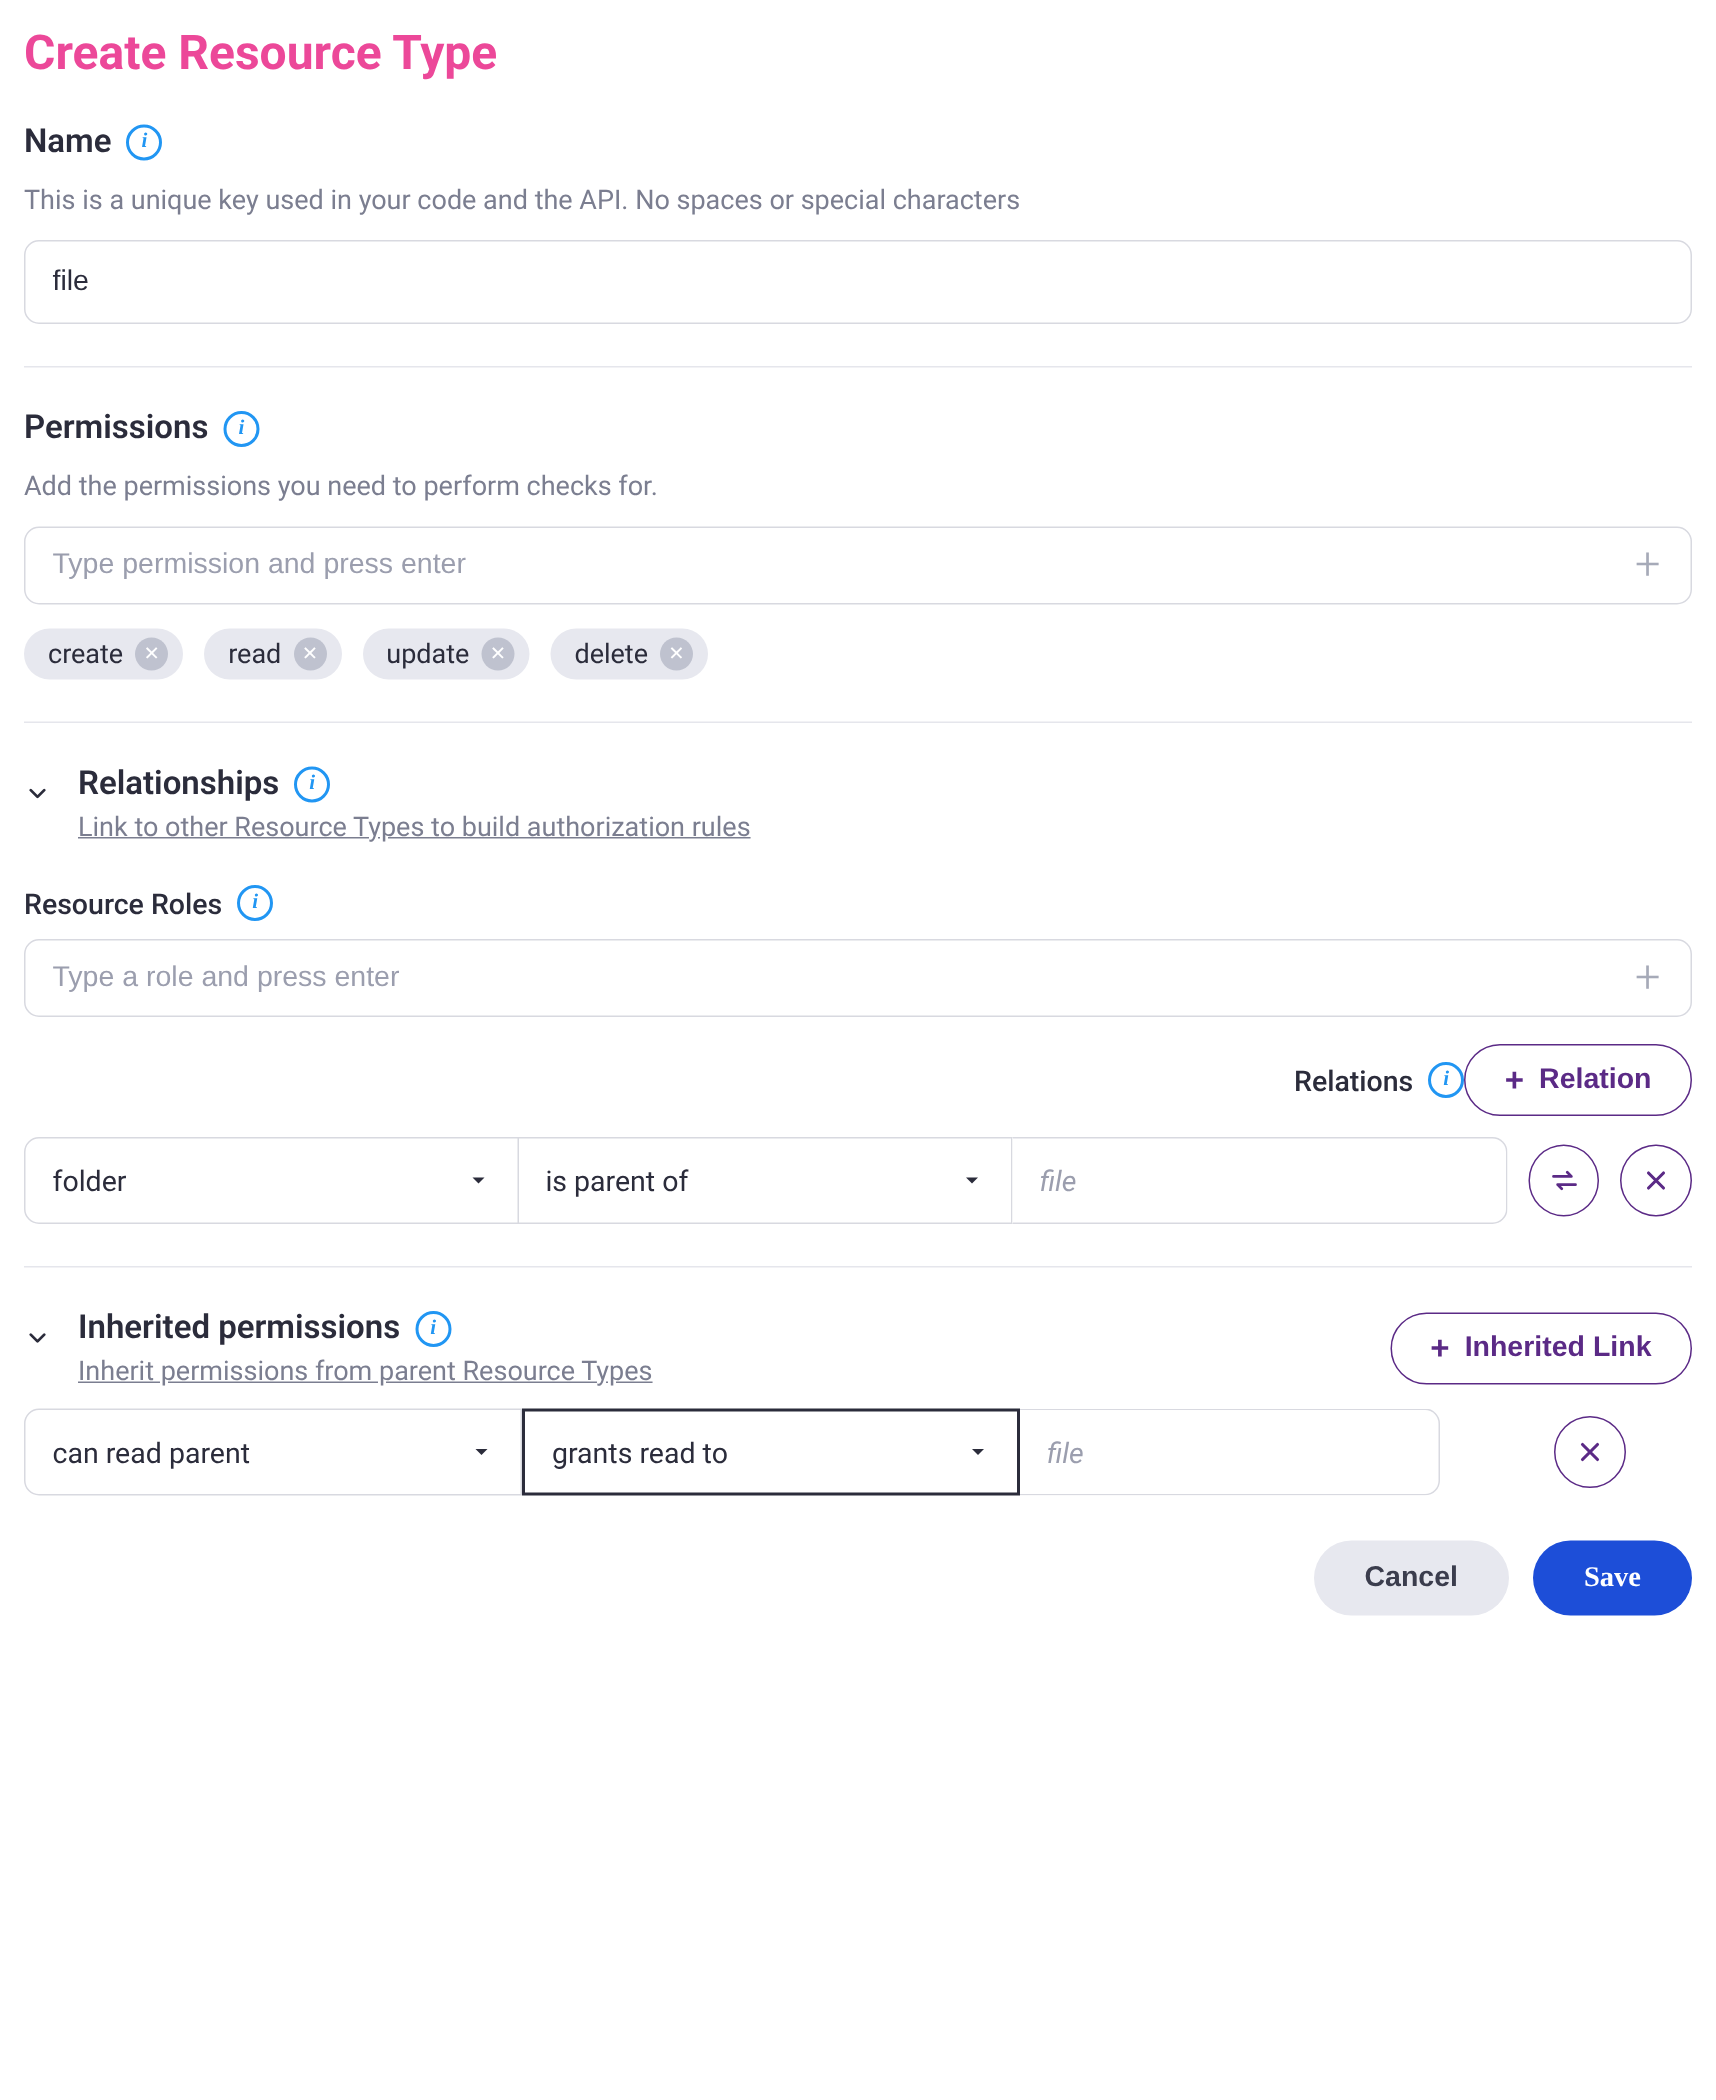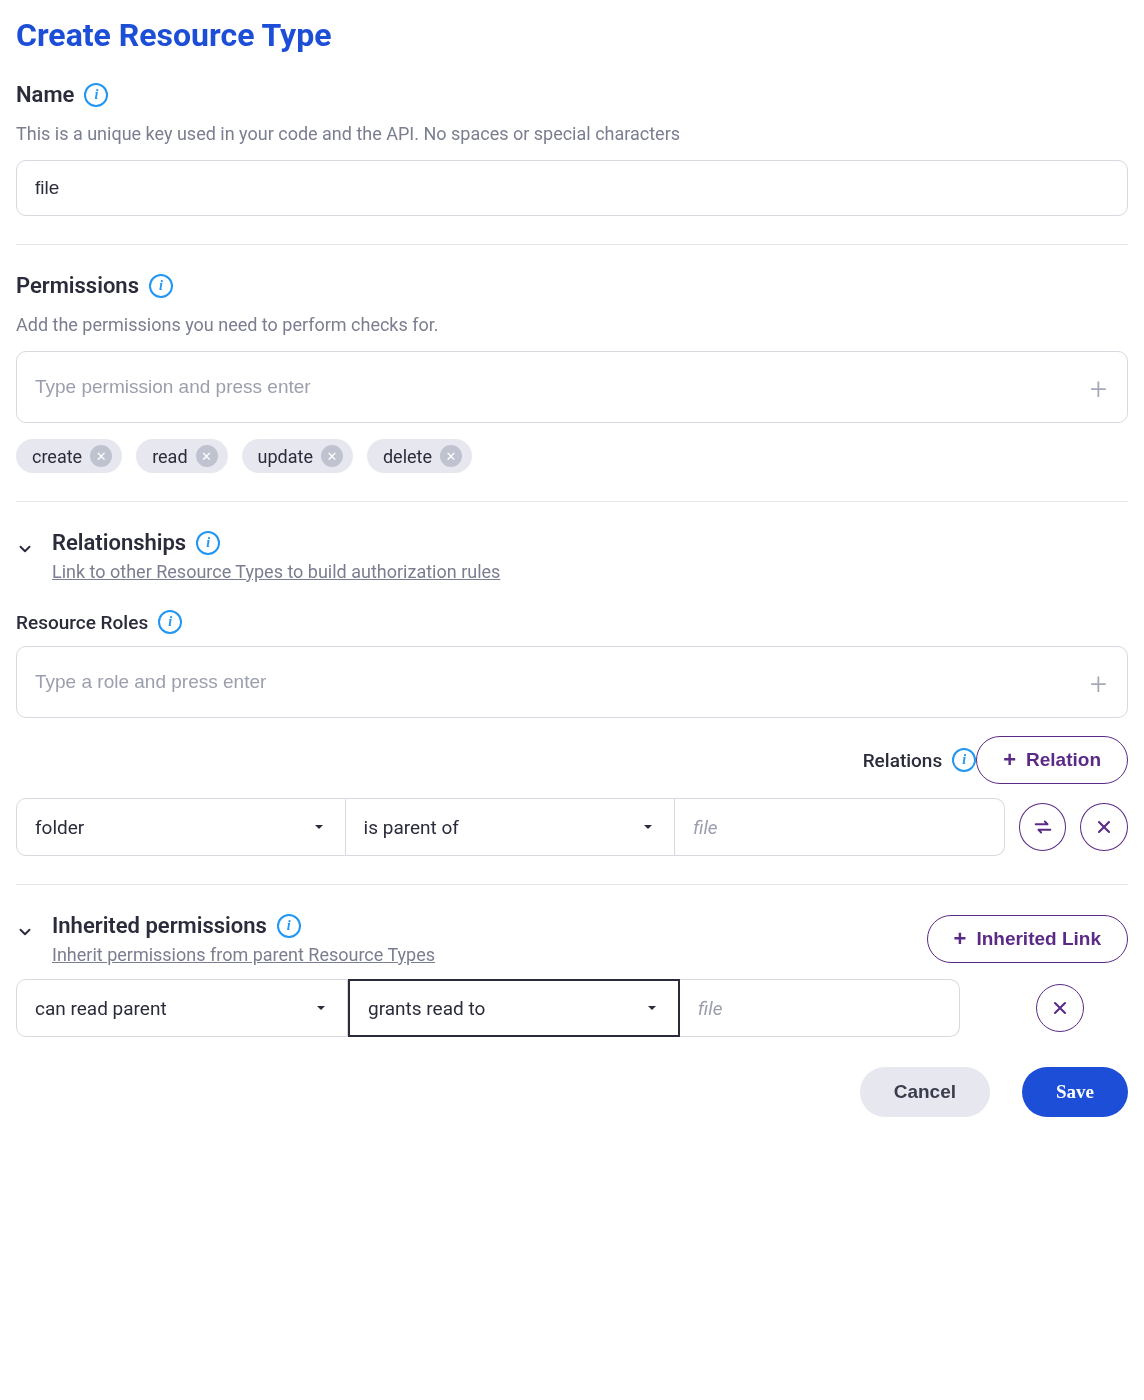--- a/index.html
+++ b/index.html
@@ -6,21 +6,21 @@
     body {
       font-family: -apple-system, BlinkMacSystemFont, "Segoe UI", Roboto, sans-serif;
       background: #fff;
       color: #2b2c3b;
       padding: 16px;
       width: 1144px;
     }
     h1 {
       font-size: 32px;
       font-weight: 700;
-      color: #1d4ed8;
+      color: #ec4899;
       margin-bottom: 28px;
     }
     .section-label {
       font-size: 22px;
       font-weight: 600;
       color: #2b2c3b;
       display: inline-flex;
       align-items: flex-end;
       gap: 10px;
     }
@@ -59,23 +59,23 @@
       font-size: 19px;
       color: #2b2c3b;
       background: #fff;
       outline: none;
     }
     .text-input::placeholder { color: #9b9eae; }
     .tag-input-wrap {
       width: 100%;
       border: 1px solid #d8d9e0;
       border-radius: 10px;
-      padding: 18px 14px;
-      display: flex;
-      align-items: flex-end;
+      padding: 8px 14px;
+      display: flex;
+      align-items: center;
       background: #fff;
     }
     .tag-input-wrap input {
       flex: 1;
       border: none;
       outline: none;
       font-size: 19px;
       padding: 6px 4px;
       color: #2b2c3b;
     }
@@ -191,21 +191,21 @@
       display: inline-flex;
       align-items: center;
       justify-content: center;
       margin-left: 14px;
       cursor: pointer;
     }
     .circ-btn svg { display: block; }
     .footer {
       display: flex;
       justify-content: flex-end;
-      gap: 32px;
+      gap: 16px;
       margin-top: 30px;
     }
     .btn {
       border: none;
       border-radius: 999px;
       padding: 14px 34px;
       font-size: 19px;
       font-weight: 600;
       cursor: pointer;
     }

